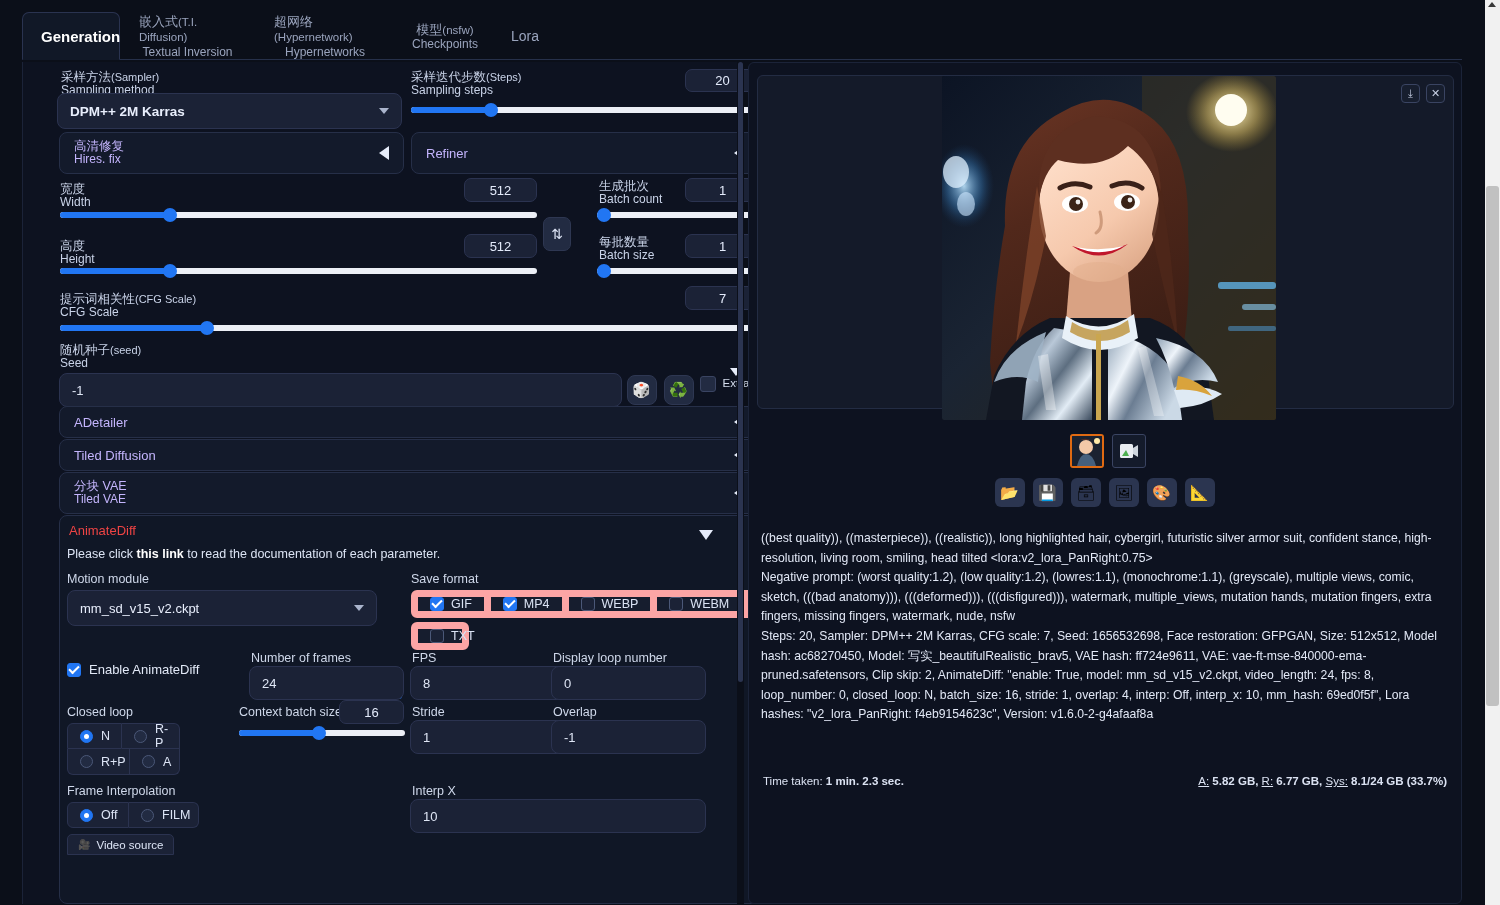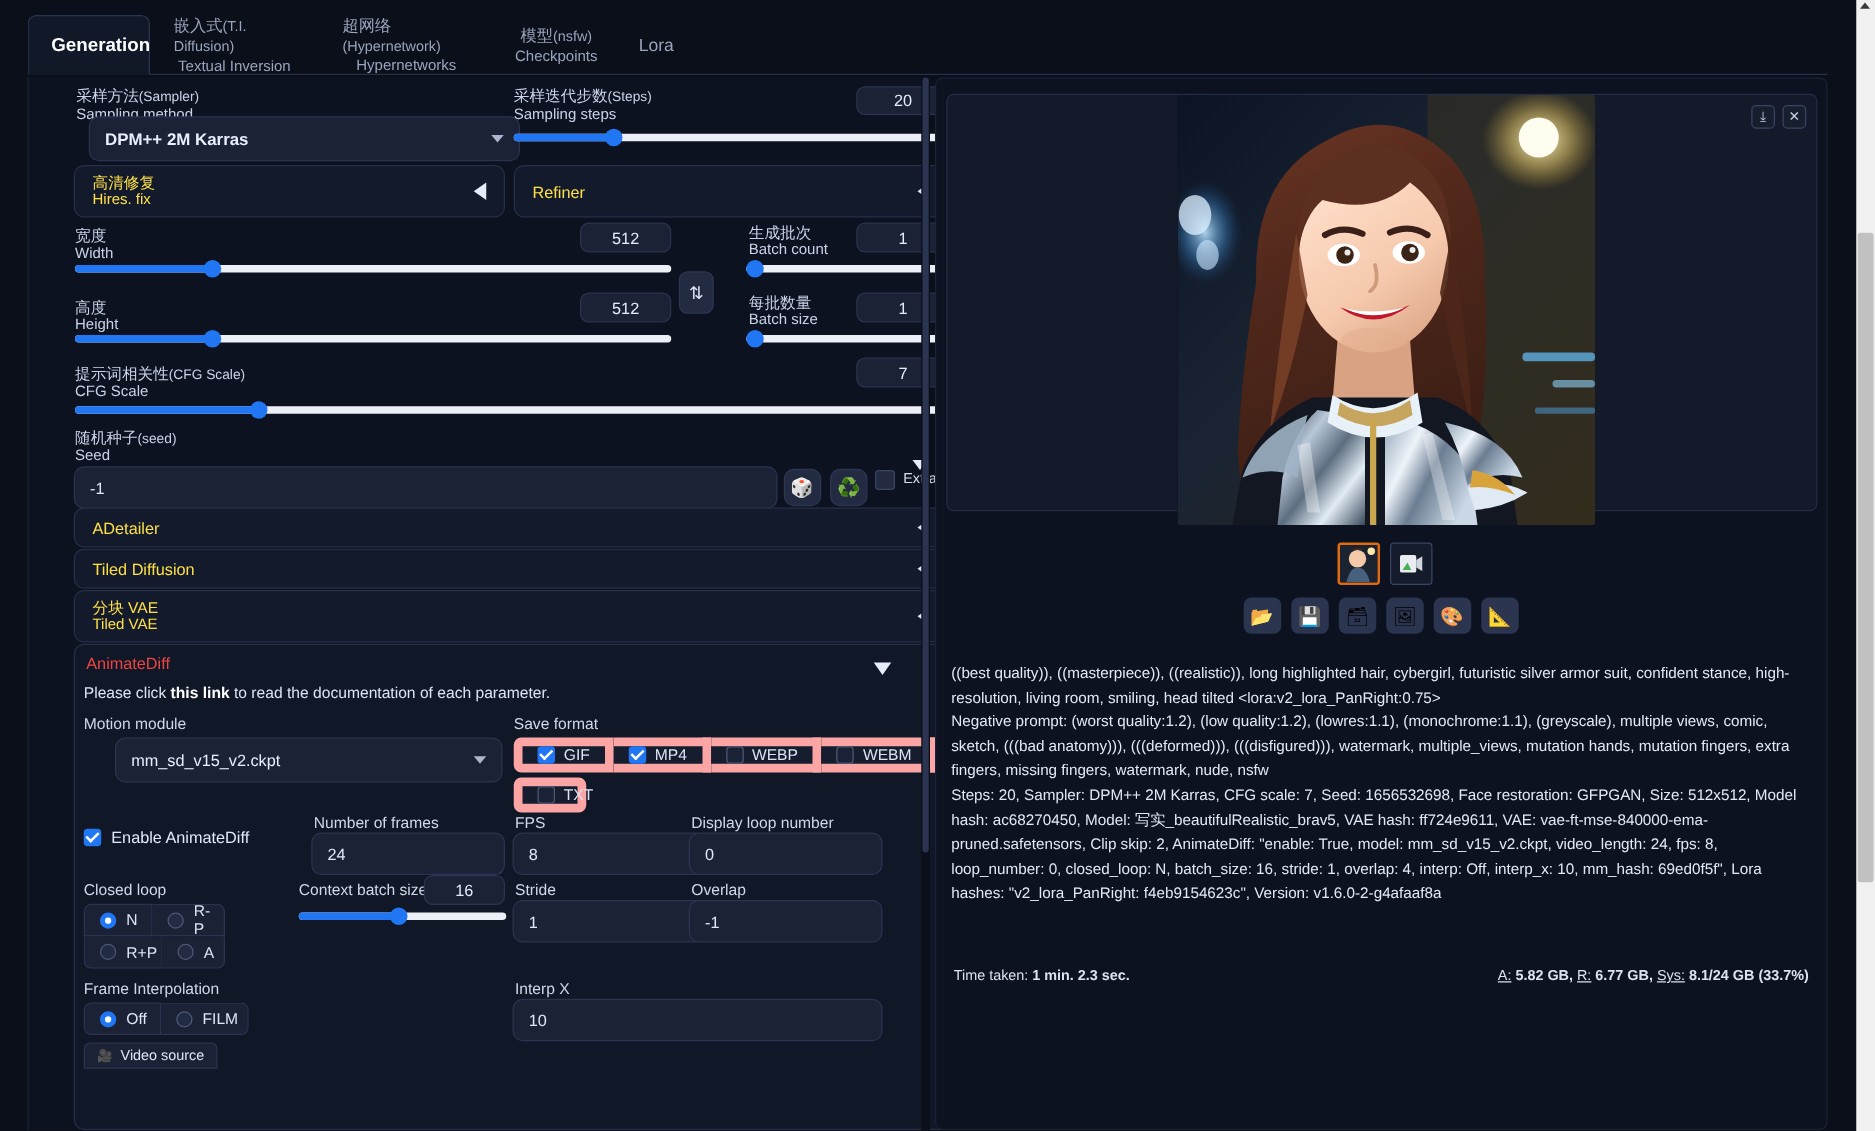--- a/index.html
+++ b/index.html
@@ -99,21 +99,21 @@
   }
   .select .caret {
     position: absolute; right: 12px; top: 50%; transform: translateY(-50%);
     width: 0; height: 0;
     border-left: 5px solid transparent; border-right: 5px solid transparent;
     border-top: 6px solid #aab4cc;
   }
 
   .accordion {
     background: #131a2b; border: 1px solid #262f48; border-radius: 8px;
-    color: #fde047; font-size: 13px;
+    color: #c4b5fd; font-size: 13px;
     display: flex; align-items: center; padding: 0 14px;
     position: relative; cursor: pointer;
   }
   .accordion .tri-left {
     position: absolute; right: 14px; top: 50%; transform: translateY(-50%);
     width: 0; height: 0;
     border-top: 7px solid transparent; border-bottom: 7px solid transparent;
     border-right: 10px solid #e6ecfa;
   }
   .acc-2line { line-height: 1.15; }
@@ -285,21 +285,21 @@
       <span class="cn"><span>采样迭代步数</span><span class="sm">(Steps)</span></span>
       <span class="en">Sampling steps</span>
     </div>
 
     <div class="lbl" style="position:absolute;left:38px;top:8px;width:330px;">
       <span class="cn"><span>采样方法</span><span class="sm">(Sampler)</span></span>
       <span class="en">Sampling method</span>
     </div>
     <div class="numbox" style="position:absolute;left:662px;top:7px;width:75px;height:23px;">20</div>
 
-    <div class="select" style="position:absolute;left:48px;top:31px;width:345px;">
+    <div class="select" style="position:absolute;left:34px;top:31px;width:345px;">
       <span>DPM++ 2M Karras</span>
       <span class="caret"></span>
     </div>
 
     <div class="slider" style="position:absolute;left:388px;top:41px;width:348px;">
       <div class="track"></div>
       <div class="fill" id="steps-fill" style="width: 80.04px;"></div>
       <div class="knob" id="steps-knob" style="left: 73.04px;"></div>
     </div>
 
@@ -407,21 +407,21 @@
 
     <div style="position:absolute;left:36px;top:453px;width:700px;height:389px;background:#101726;border:1px solid #262f48;border-radius:8px;"></div>
     <div style="position:absolute;left:46px;top:461px;color:#ef4444;font-size:13px;">AnimateDiff</div>
     <div style="position:absolute;right:26px;top:468px;width:0;height:0;border-left:7px solid transparent;border-right:7px solid transparent;border-top:10px solid #e6ecfa;"></div>
 
     <div style="position:absolute;left:44px;top:485px;color:#dce4f4;font-size:12.5px;">
       <span>Please click </span><b style="color:#fff;">this link</b><span> to read the documentation of each parameter.</span>
     </div>
 
     <div class="smalllbl" style="position:absolute;left:44px;top:510px;">Motion module</div>
-    <div class="select" style="position:absolute;left:44px;top:528px;width:310px;font-weight:400;font-size:13px;margin-left:25px;">
+    <div class="select" style="position:absolute;left:44px;top:528px;width:310px;font-weight:400;font-size:13px;">
       <span>mm_sd_v15_v2.ckpt</span>
       <span class="caret"></span>
     </div>
     <div style="position:absolute;left:364px;top:622px;width:15px;height:15px;background:#1f6fe0;border-radius:3px;color:#fff;font-size:11px;display:flex;align-items:center;justify-content:center;">⟳</div>
 
     <div class="smalllbl" style="position:absolute;left:388px;top:510px;">Save format</div>
     <div style="position:absolute;left:388px;top:528px;display:flex;">
       <div class="fmt" style="border-radius:6px 0 0 6px;">
         <span class="chk on"></span>
         <span>GIF</span>

